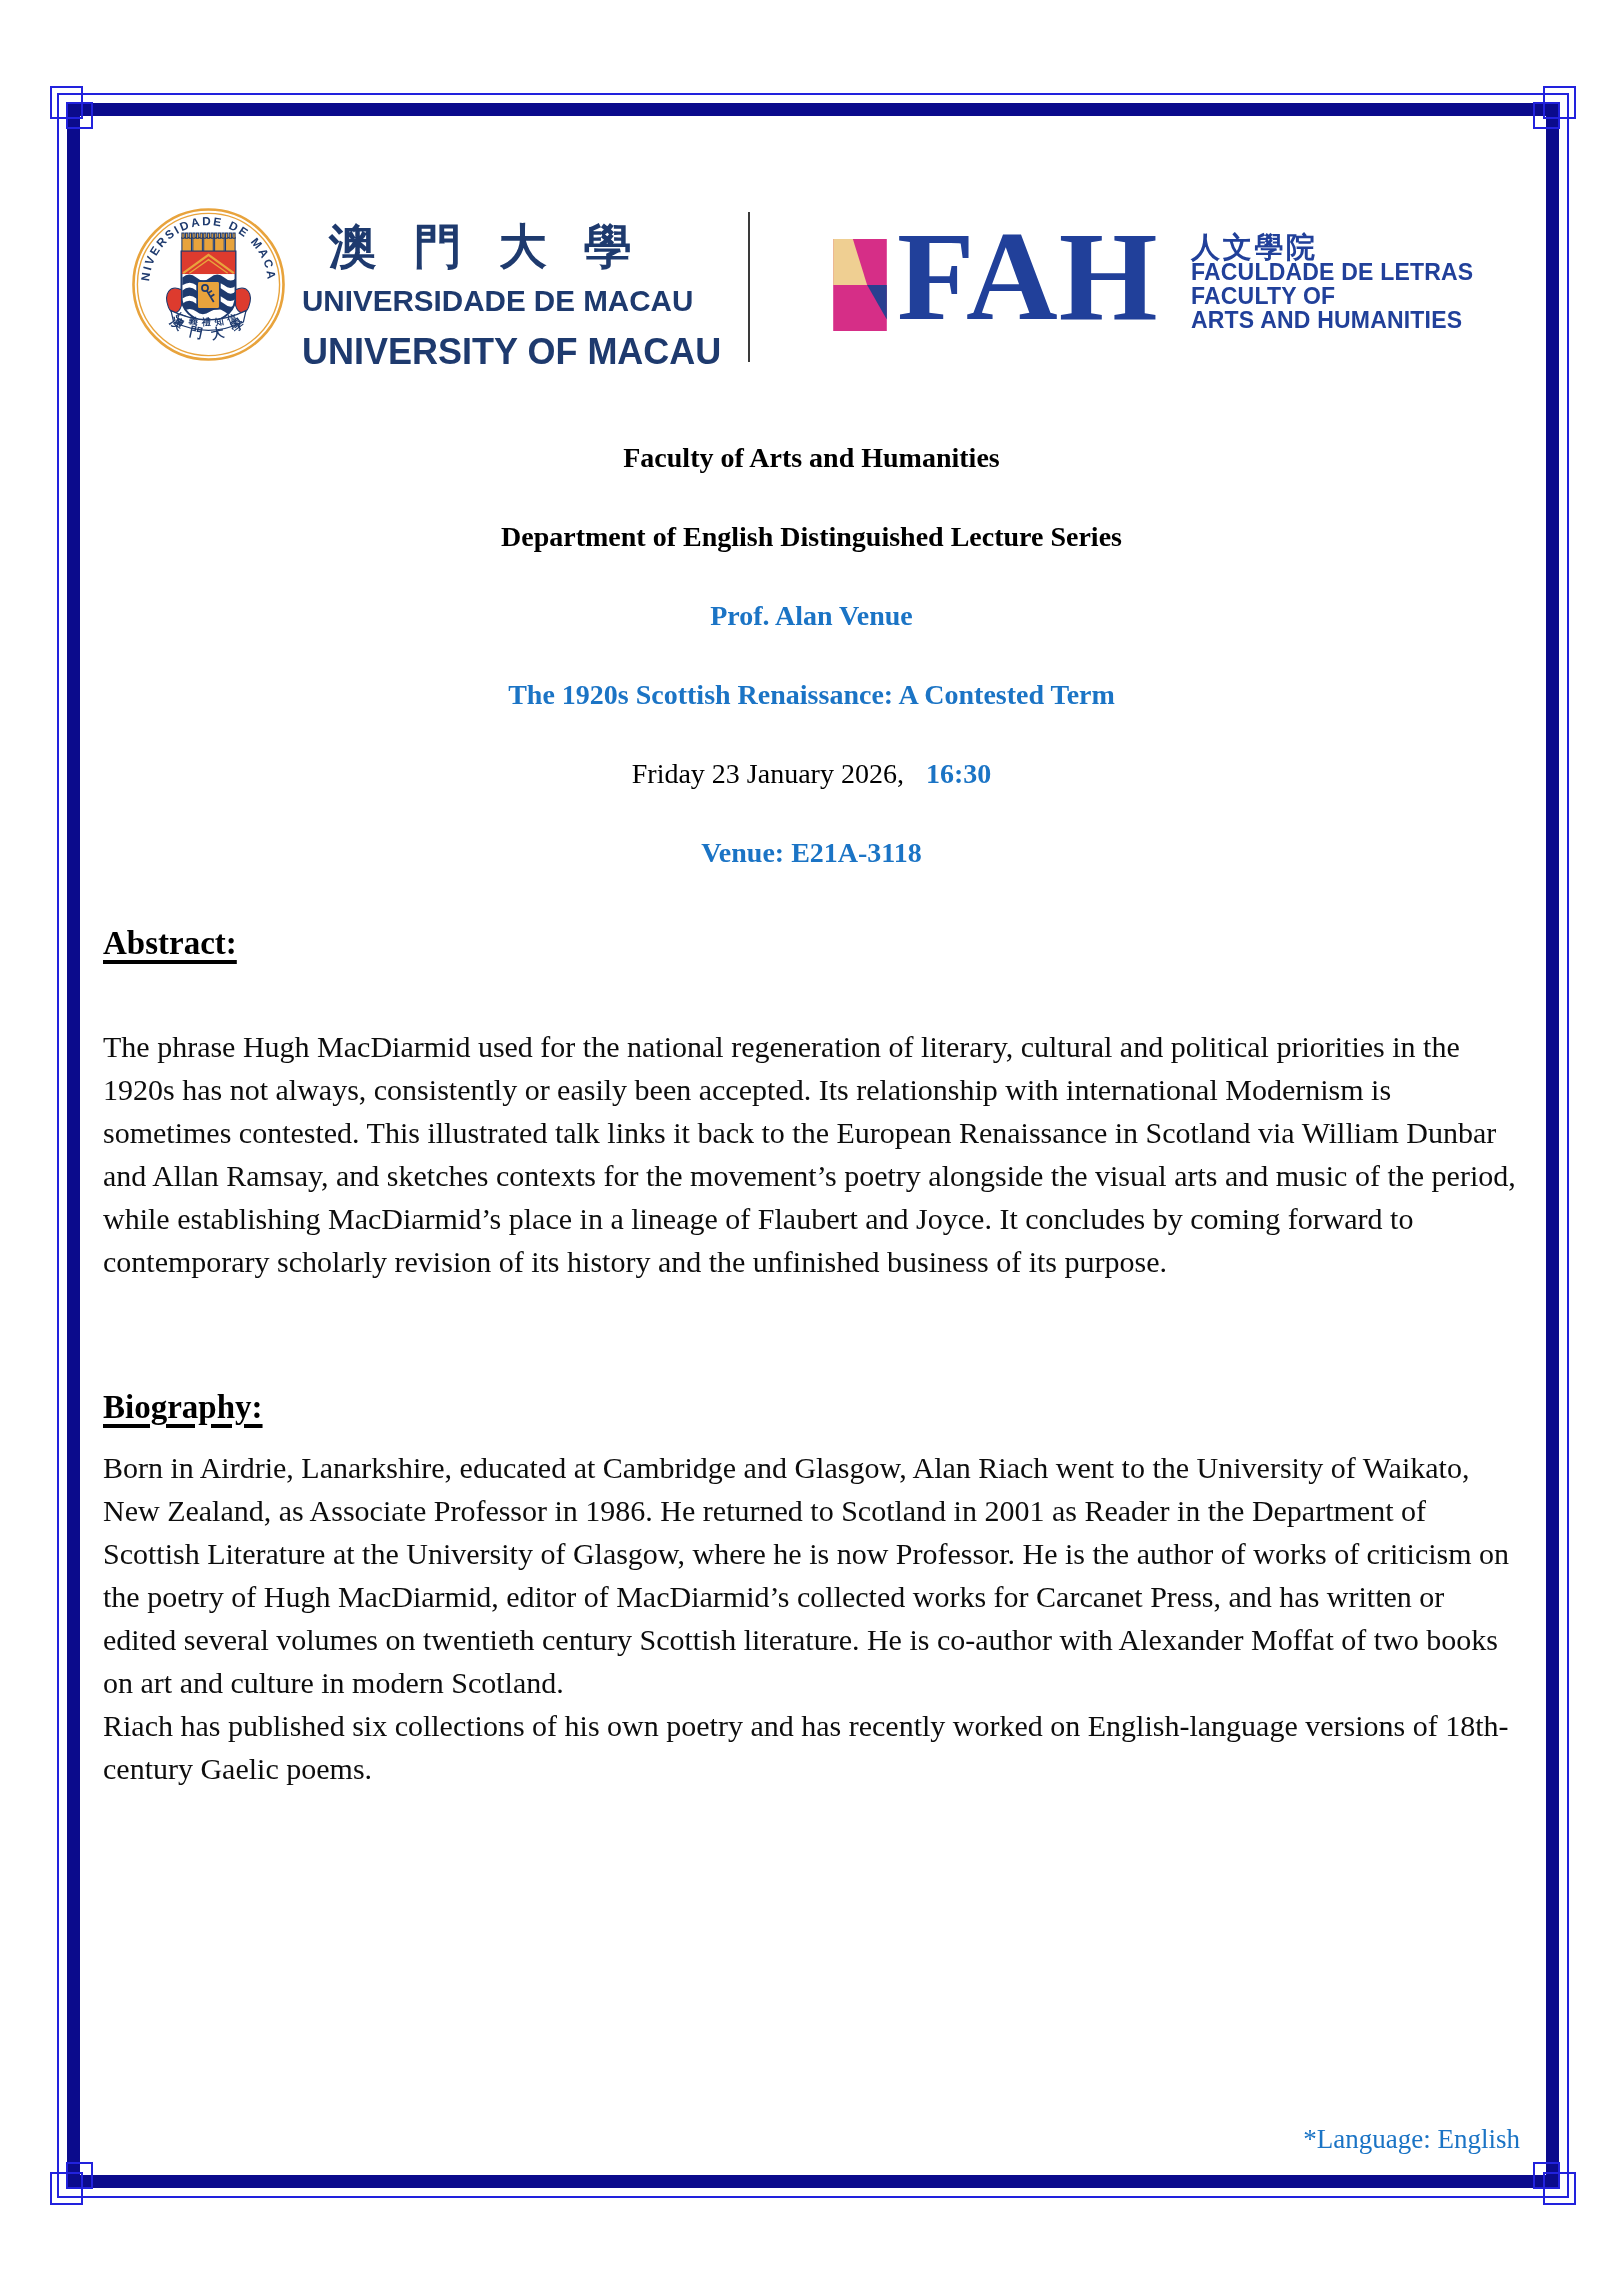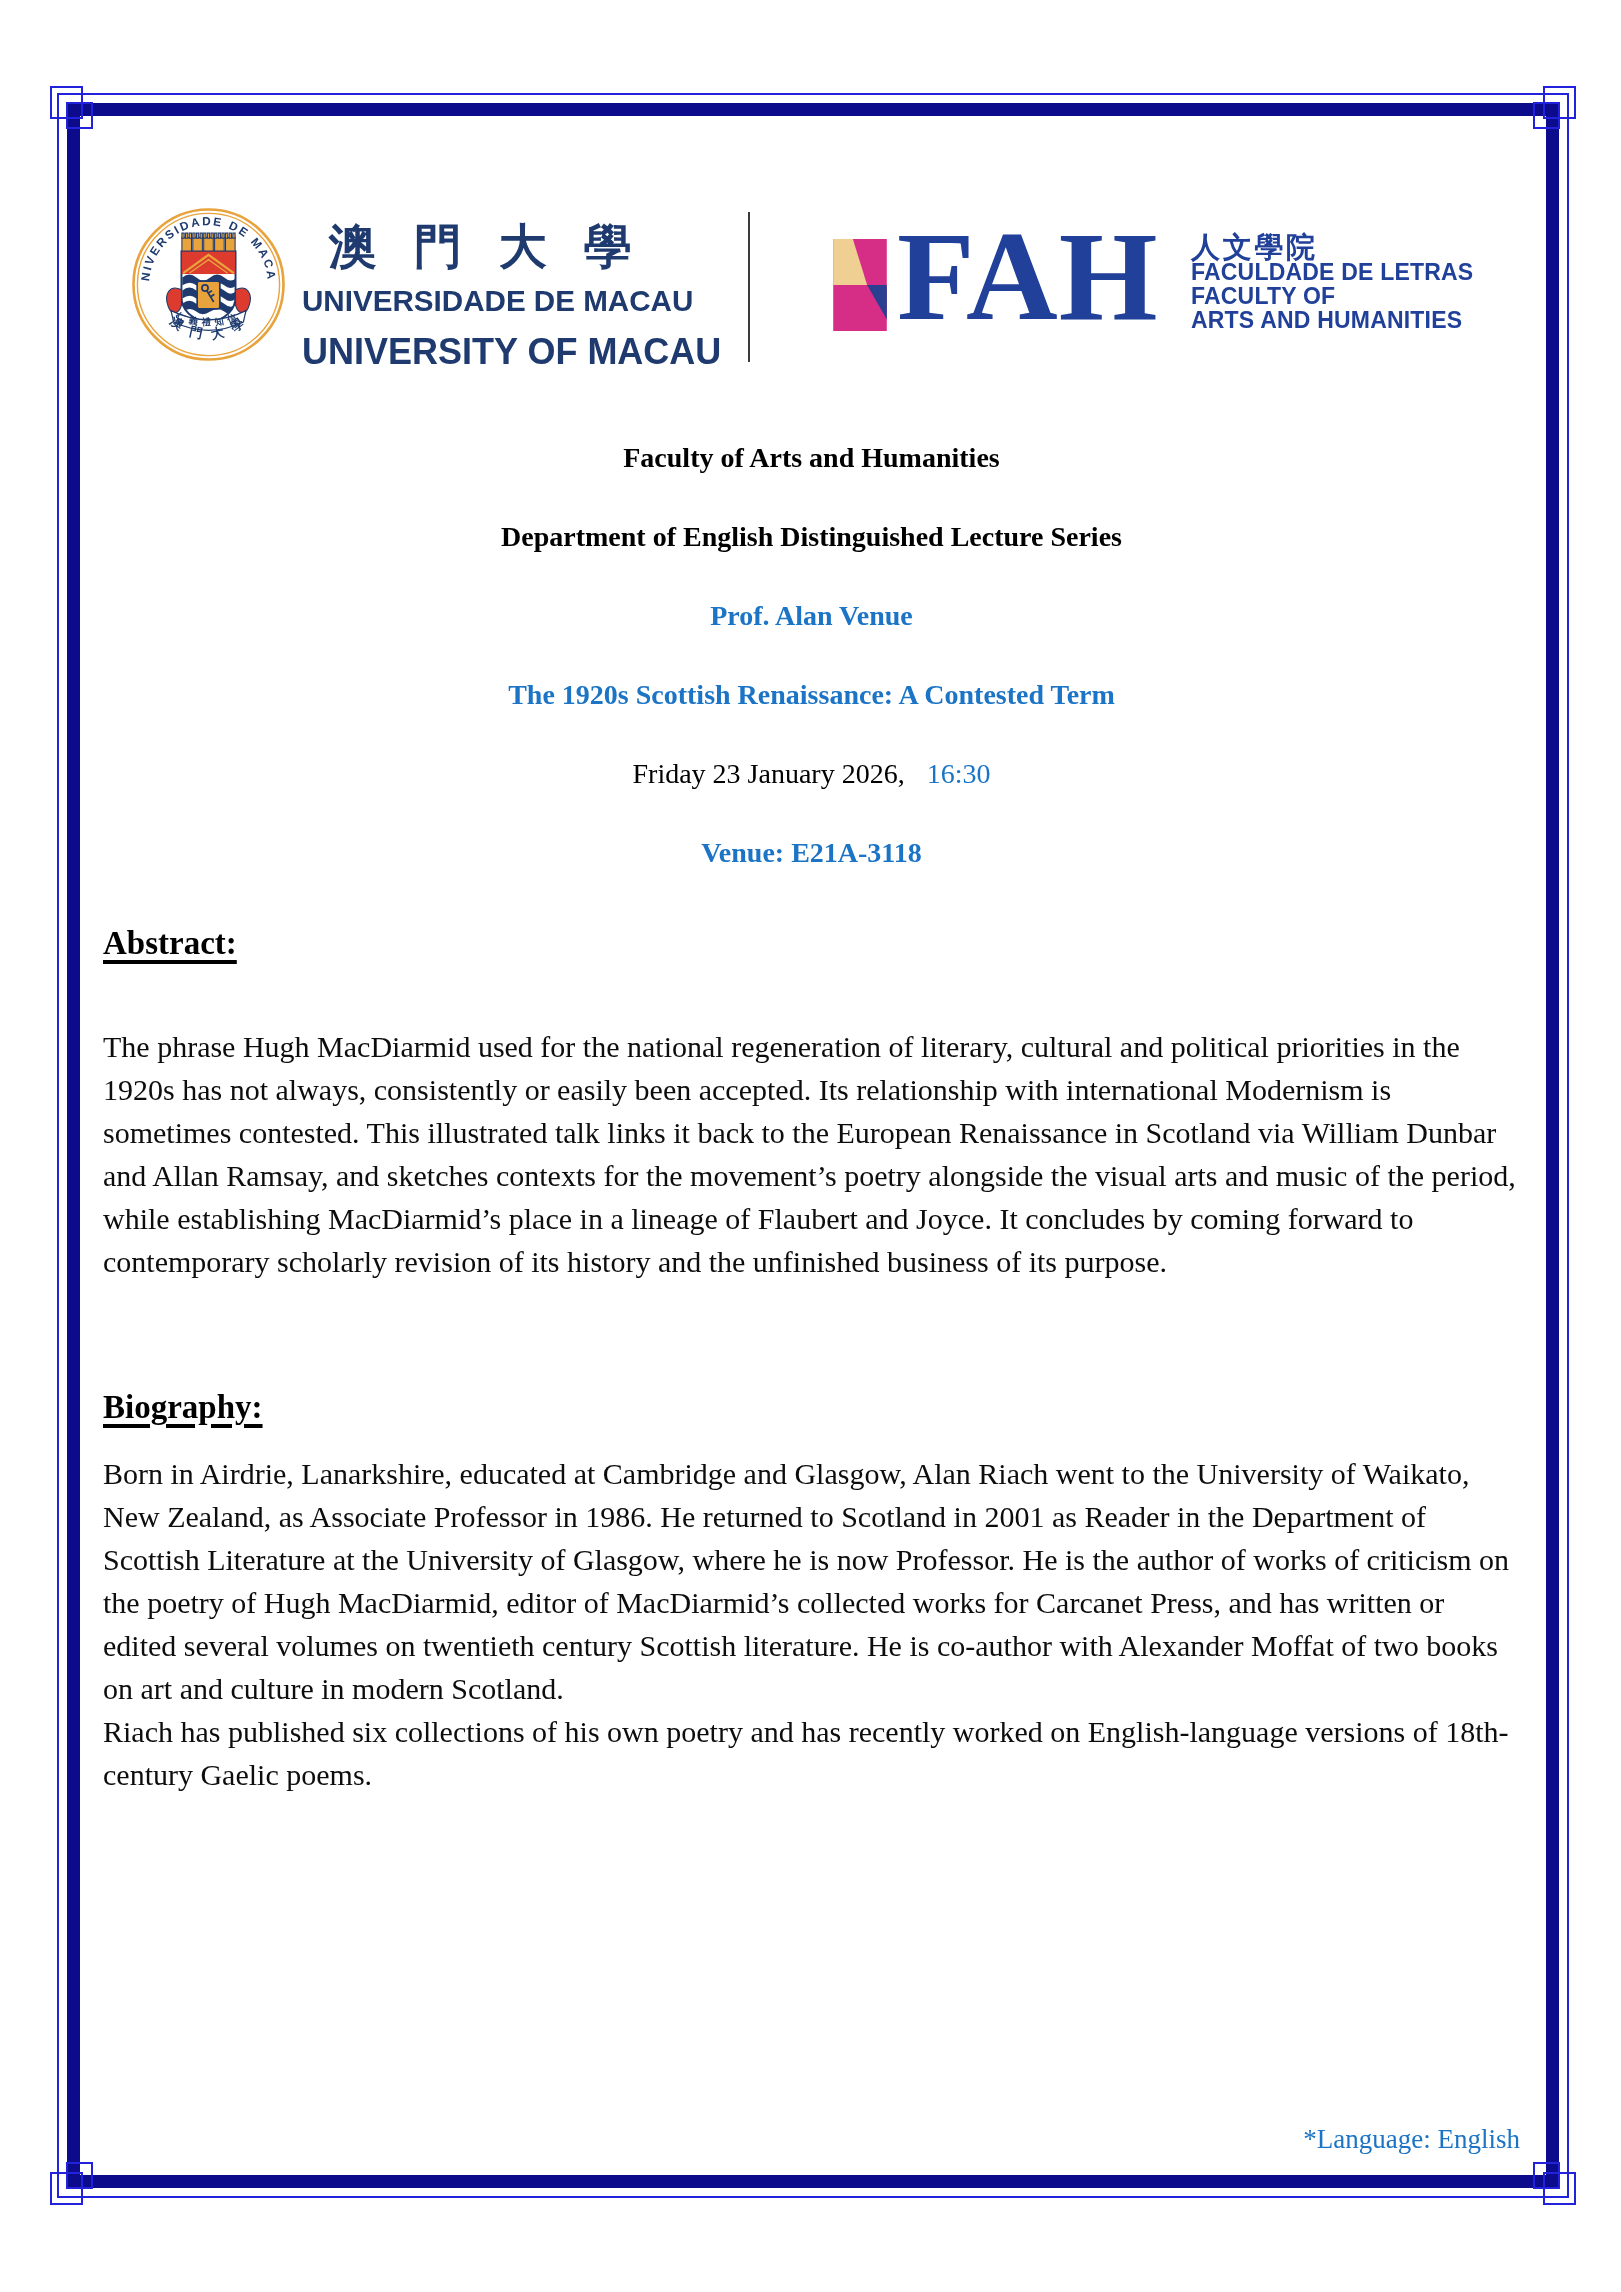--- a/index.html
+++ b/index.html
@@ -42,26 +42,26 @@
   .fah-textcol{position:absolute;left:1191px;top:235px;color:var(--fah-navy);font-family:var(--sans);font-weight:bold;}
   .fah-cjk{font-size:29px;line-height:25px;letter-spacing:2.7px;}
   .fah-line{font-size:23px;line-height:24px;letter-spacing:0.2px;white-space:nowrap;}
 
   
   .main{position:absolute;left:103px;top:421px;width:1417px;}
   .t-line{margin:14.3px 0 34px 0;text-align:center;font-size:28px;line-height:45px;font-weight:bold;color:#000;}
   .t-line + .t-line{margin-top:0;}
   .t-blue{color:var(--blue);}
   .date-line{font-weight:normal;color:#000;}
-  .time{color:var(--blue);font-weight:normal;margin-left:22px;}
+  .time{color:var(--blue);font-weight:bold;margin-left:22px;}
   .sec-heading{margin:48px 0 0 0;font-size:33px;line-height:41px;font-weight:bold;color:#000;
     text-decoration:underline;text-decoration-thickness:3.6px;text-underline-offset:6.3px;}
   .sec-heading.bio{margin-top:104px;}
   .body-text{margin:61px 0 0 0;font-size:30px;line-height:43px;color:#0d0d0d;text-align:left;}
-  .body-text.bio{margin-top:24px;}
+  .body-text.bio{margin-top:18px;}
 
   .lang-note{position:absolute;right:101px;top:2124px;font-size:27px;color:var(--blue);}
 </style>
 </head>
 <body>
 
 <div class="page">
 
   <div class="frame-thin"></div>
   <div class="frame-navy"></div>

